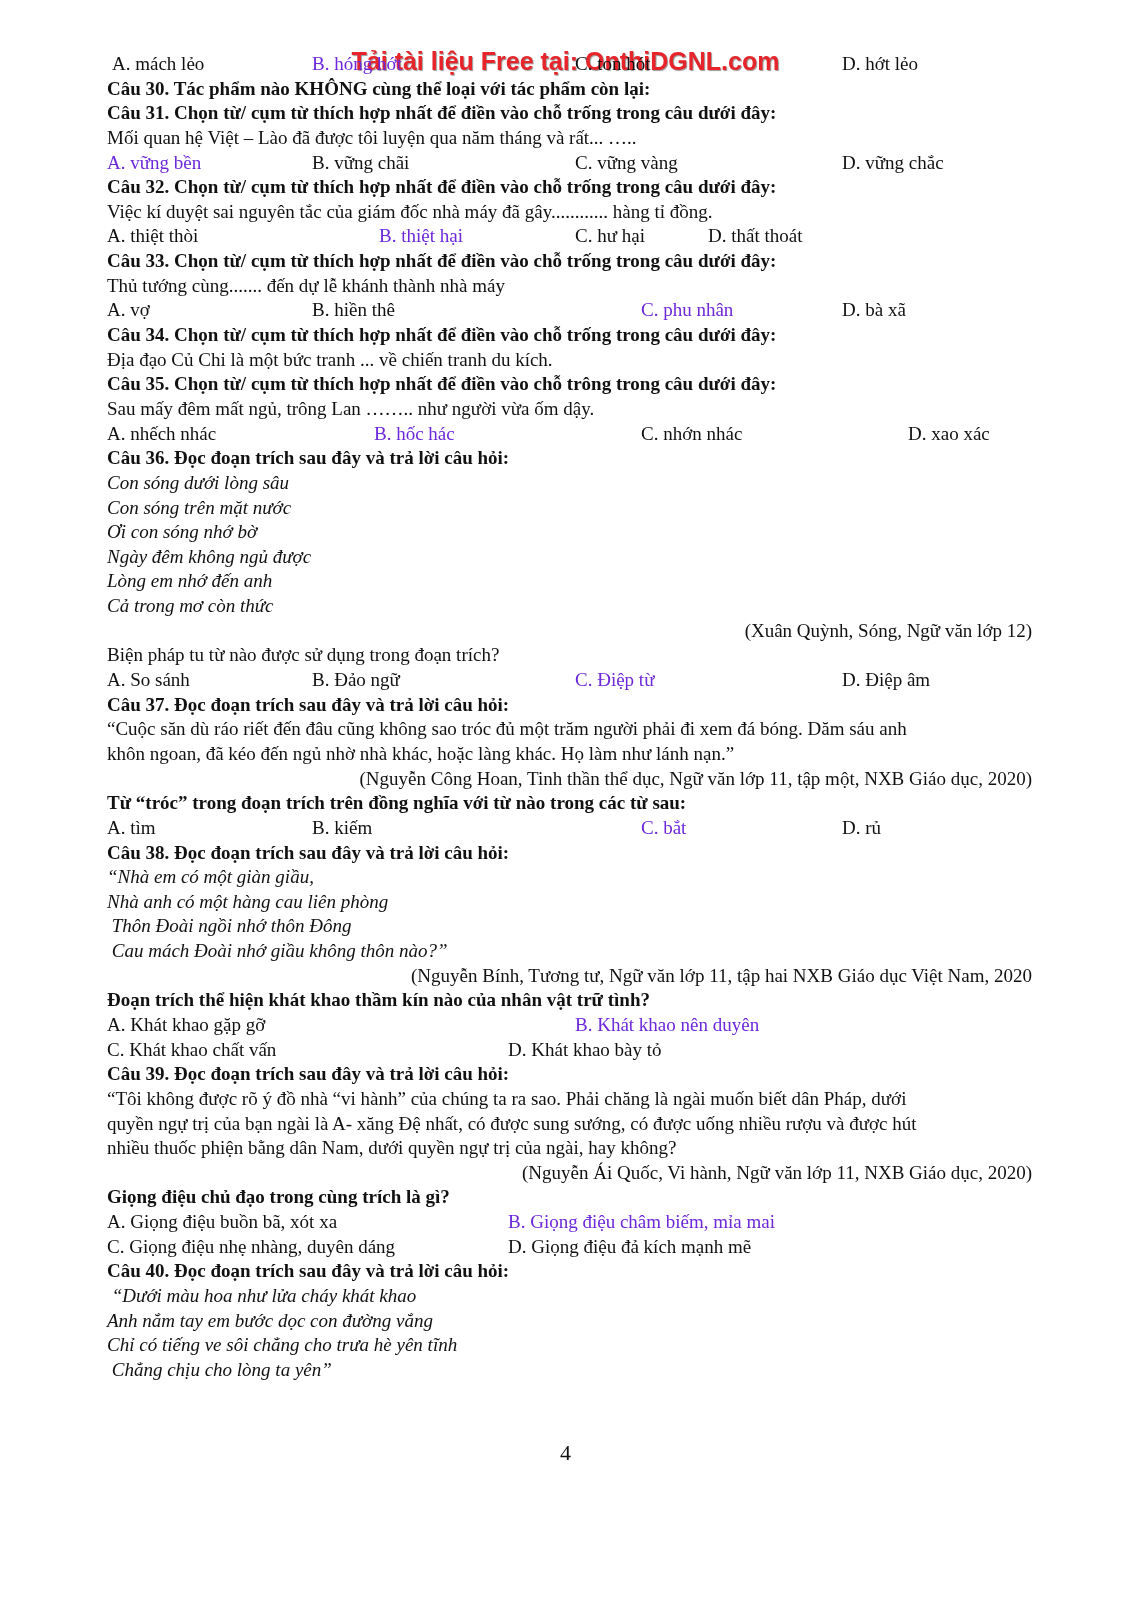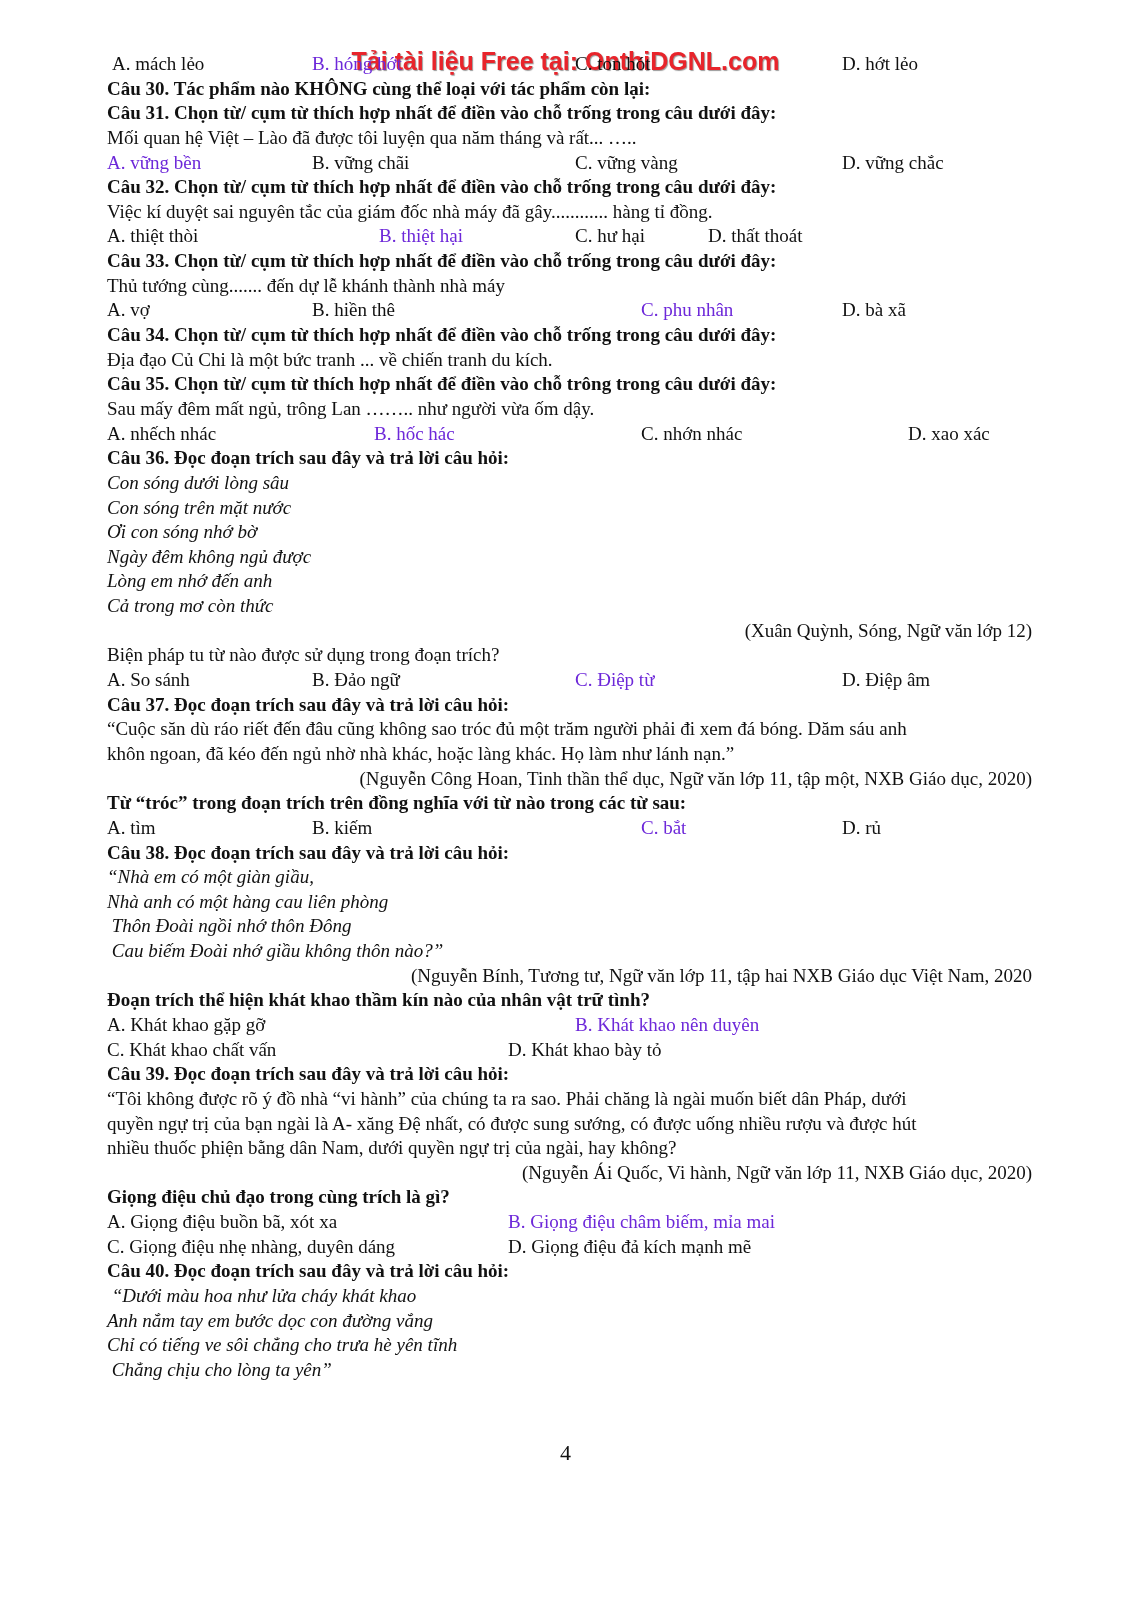--- a/index.html
+++ b/index.html
@@ -101,21 +101,21 @@
     <span class="opt" style="left:0">A. tìm</span>
     <span class="opt" style="left:205px">B. kiếm</span>
     <span class="opt correct" style="left:534px">C. bắt</span>
     <span class="opt" style="left:735px">D. rủ</span>
   </div>
 
   <div class="line q">Câu 38. Đọc đoạn trích sau đây và trả lời câu hỏi:</div>
   <div class="line it">“Nhà em có một giàn giầu,</div>
   <div class="line it">Nhà anh có một hàng cau liên phòng</div>
   <div class="line it" style="white-space:pre"> Thôn Đoài ngồi nhớ thôn Đông</div>
-  <div class="line it" style="white-space:pre"> Cau biếm Đoài nhớ giầu không thôn nào?”</div>
+  <div class="line it" style="white-space:pre"> Cau mách Đoài nhớ giầu không thôn nào?”</div>
   <div class="line right">(Nguyễn Bính, Tương tư, Ngữ văn lớp 11, tập hai NXB Giáo dục Việt Nam, 2020</div>
   <div class="line q">Đoạn trích thể hiện khát khao thầm kín nào của nhân vật trữ tình?</div>
   <div class="line">
     <span class="opt" style="left:0">A. Khát khao gặp gỡ</span>
     <span class="opt correct" style="left:468px">B. Khát khao nên duyên</span>
   </div>
   <div class="line">
     <span class="opt" style="left:0">C. Khát khao chất vấn</span>
     <span class="opt" style="left:401px">D. Khát khao bày tỏ</span>
   </div>

